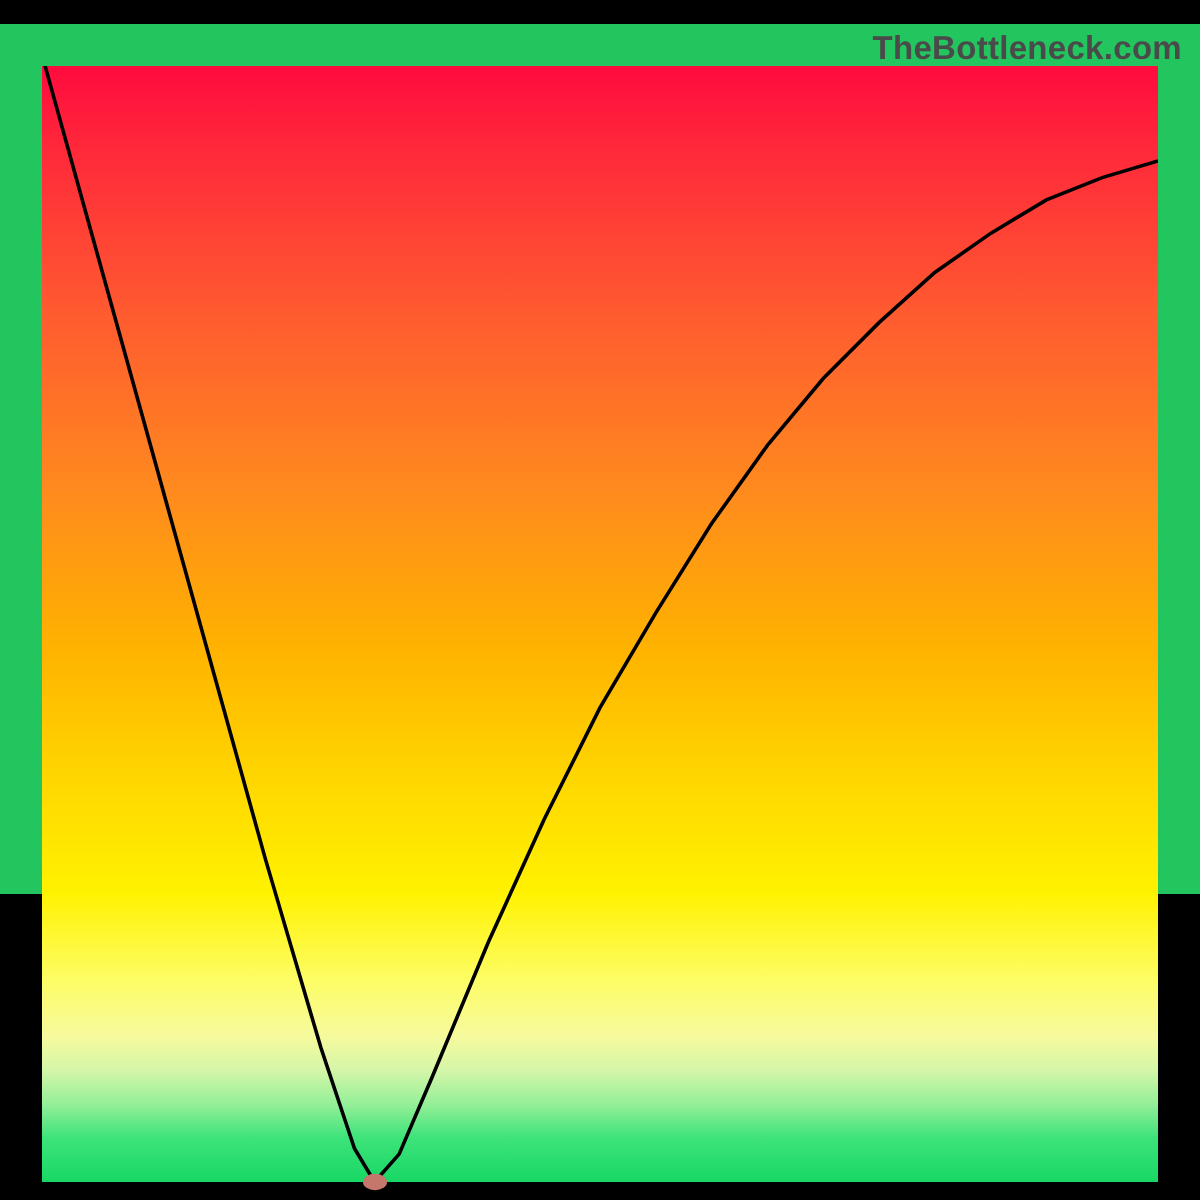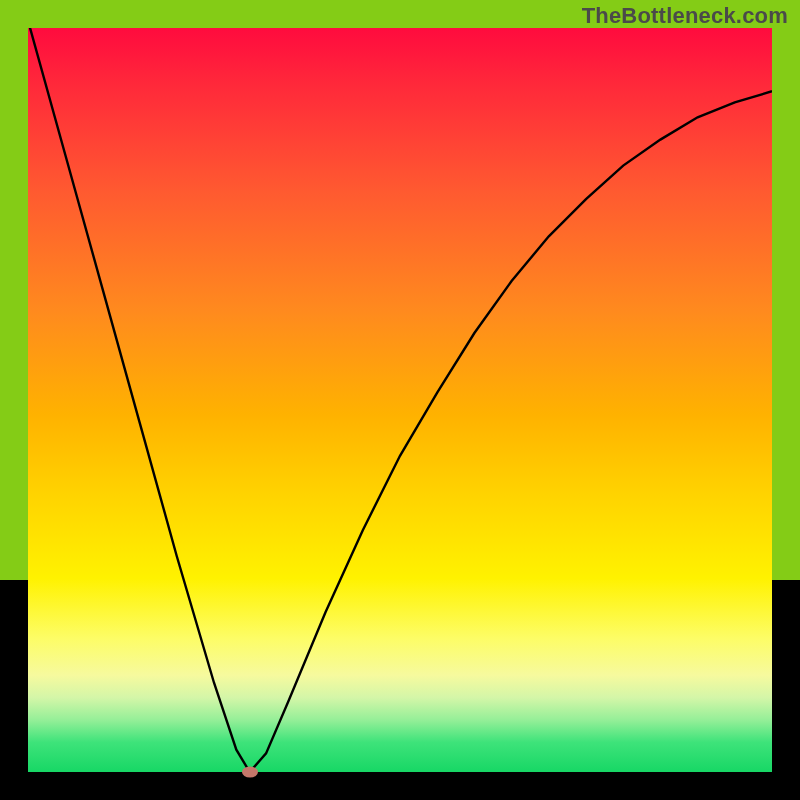--- a/index.html
+++ b/index.html
@@ -6,25 +6,25 @@
     margin: 0;
     padding: 0;
     width: 800px;
     height: 800px;
     background: #000;
     overflow: hidden;
     font-family: Arial, Helvetica, sans-serif;
   }
   .frame {
     position: absolute;
-    top: 0;
+    top: 16px;
     left: 0;
     width: 800px;
     height: 580px;
-    background: #84cc16;
+    background: #22c55e;
   }
   .plot-area {
     position: absolute;
     top: 28px;
     left: 28px;
     width: 744px;
     height: 744px;
     background: linear-gradient(
       to bottom,
       #ff0b3e 0%,

